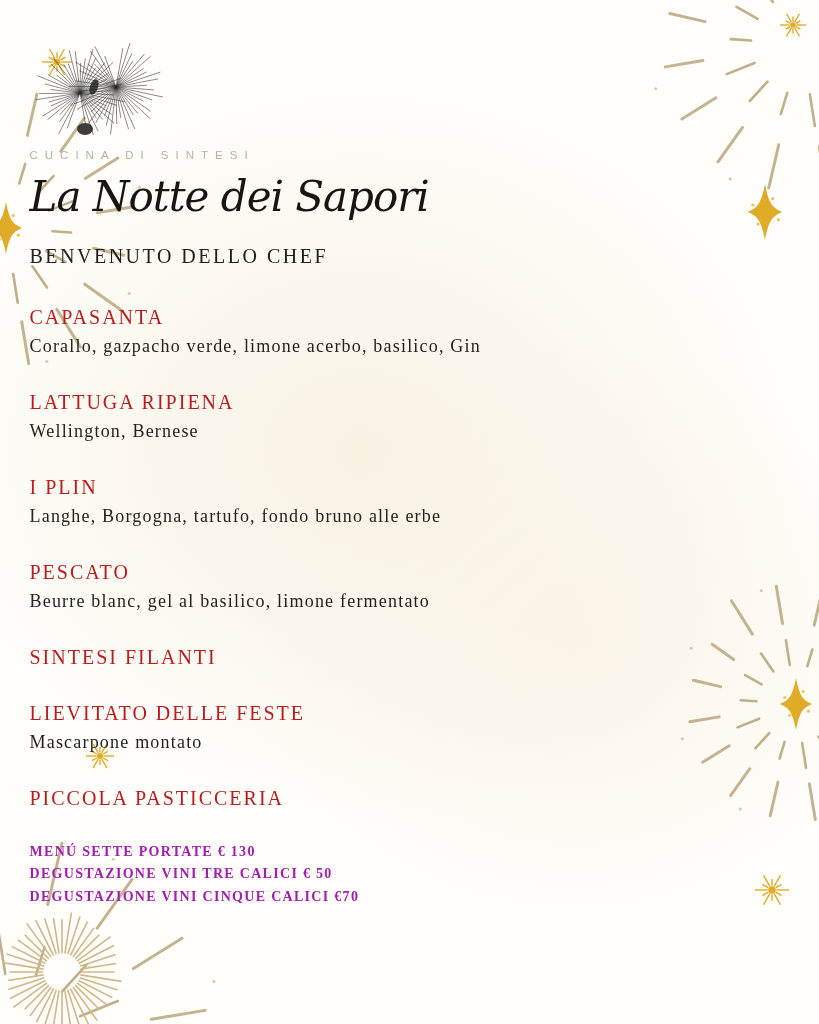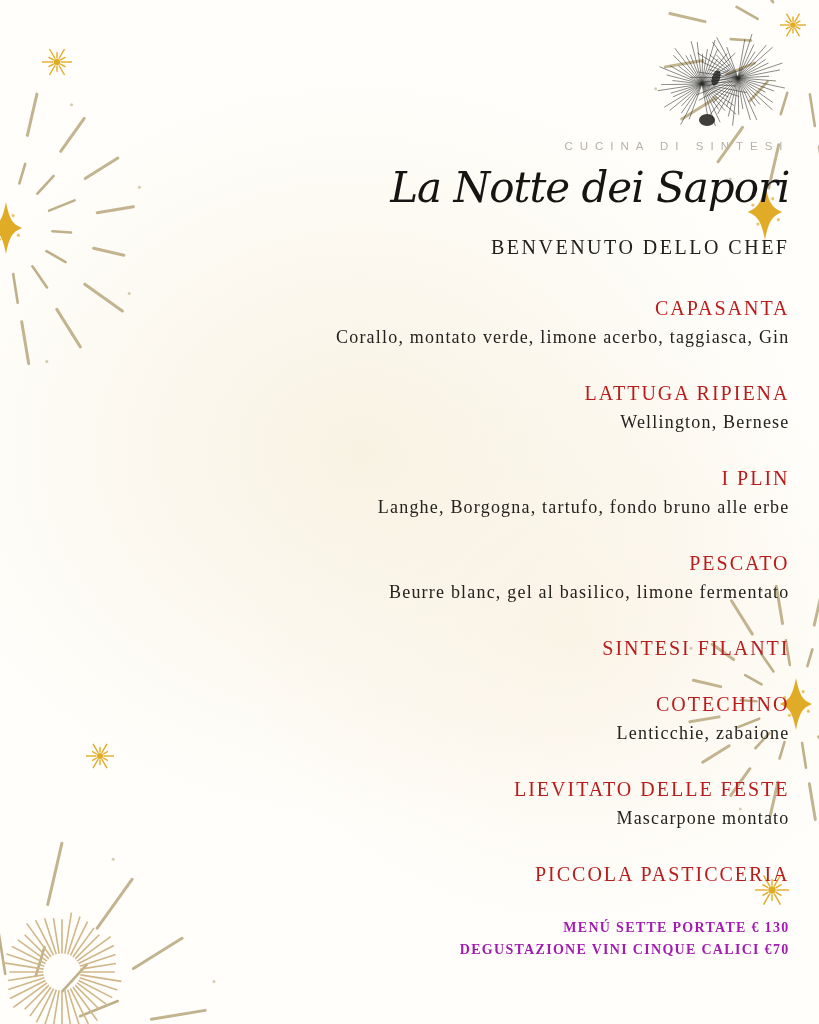--- a/index.html
+++ b/index.html
@@ -7,21 +7,21 @@
     width:819px;height:1024px;overflow:hidden;position:relative;
     font-family:"Liberation Serif",serif;
     background:
       radial-gradient(ellipse 620px 520px at 44% 44%, #f8f2e3 0%, rgba(248,242,227,0) 72%),
       radial-gradient(ellipse 480px 420px at 70% 62%, #fbf5e9 0%, rgba(251,245,233,0) 70%),
       #fffefb;
     color:#1e1c1a;
   }
   .deco-layer{position:absolute;inset:0;pointer-events:none;}
   .content{
-    position:relative;z-index:2;width:760px;margin:8px auto;text-align:right;
+    position:relative;z-index:2;width:760px;margin:17px auto;text-align:left;
   }
   .logo-wrap{padding-top:26px;}
   .logo-svg{width:138px;height:96px;display:inline-block;}
   .brand{
     font-family:"Liberation Sans",sans-serif;
     font-size:11.5px;letter-spacing:7px;color:#b6b0a8;margin-top:6px;
     text-transform:uppercase;
   }
   .menu-title{
     font-family:"DejaVu Serif",serif;font-style:italic;font-weight:400;
@@ -444,49 +444,46 @@
       </svg>
     <div class="brand">CUCINA DI SINTESI</div>
   </div>
 
   <div class="menu-title">La Notte dei Sapori</div>
 
   <div class="subtitle">BENVENUTO DELLO CHEF</div>
 
   <div class="course">
     <div class="course-name">CAPASANTA</div>
-    <div class="course-desc">Corallo, montato verde, limone acerbo, taggiasca, Gin</div>
+    <div class="course-desc">Corallo, gazpacho verde, limone acerbo, basilico, Gin</div>
   </div>
   <div class="course">
     <div class="course-name">LATTUGA RIPIENA</div>
     <div class="course-desc">Wellington, Bernese</div>
   </div>
   <div class="course">
     <div class="course-name">I PLIN</div>
     <div class="course-desc">Langhe, Borgogna, tartufo, fondo bruno alle erbe</div>
   </div>
   <div class="course">
     <div class="course-name">PESCATO</div>
     <div class="course-desc">Beurre blanc, gel al basilico, limone fermentato</div>
   </div>
   <div class="course">
     <div class="course-name">SINTESI FILANTI</div>
 
   </div>
   <div class="course">
-    <div class="course-name">COTECHINO</div>
-    <div class="course-desc">Lenticchie, zabaione</div>
-  </div>
-  <div class="course">
     <div class="course-name">LIEVITATO DELLE FESTE</div>
     <div class="course-desc">Mascarpone montato</div>
   </div>
   <div class="course">
     <div class="course-name">PICCOLA PASTICCERIA</div>
 
   </div>
 
   <div class="pricing">
     <div class="price-line">MENÚ SETTE PORTATE € 130</div>
+    <div class="price-line">DEGUSTAZIONE VINI TRE CALICI € 50</div>
     <div class="price-line">DEGUSTAZIONE VINI CINQUE CALICI €70</div>
   </div>
 
 </div>
 
 </body></html>

